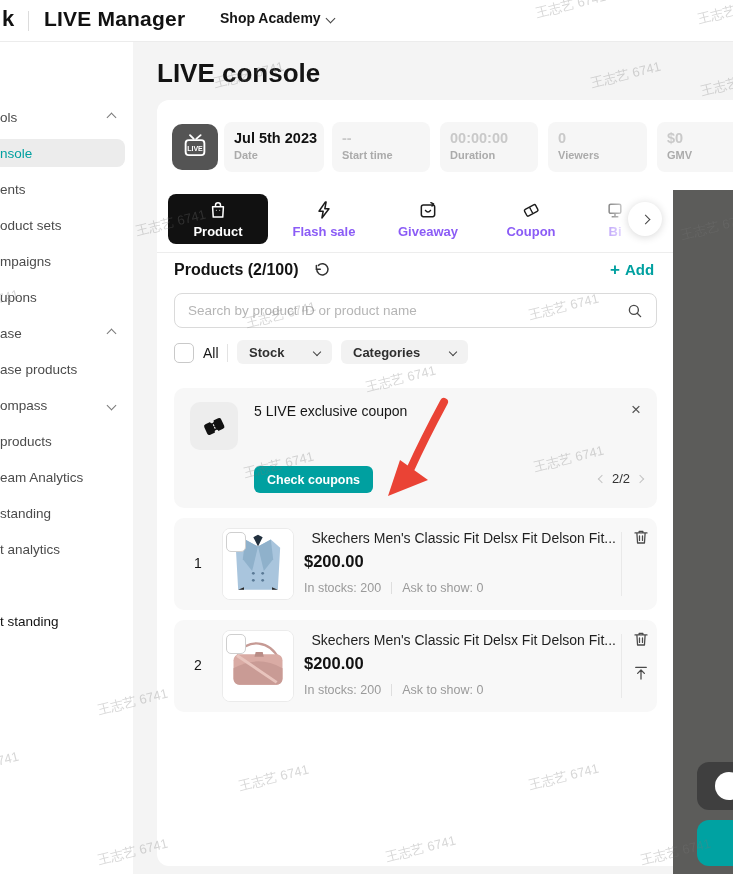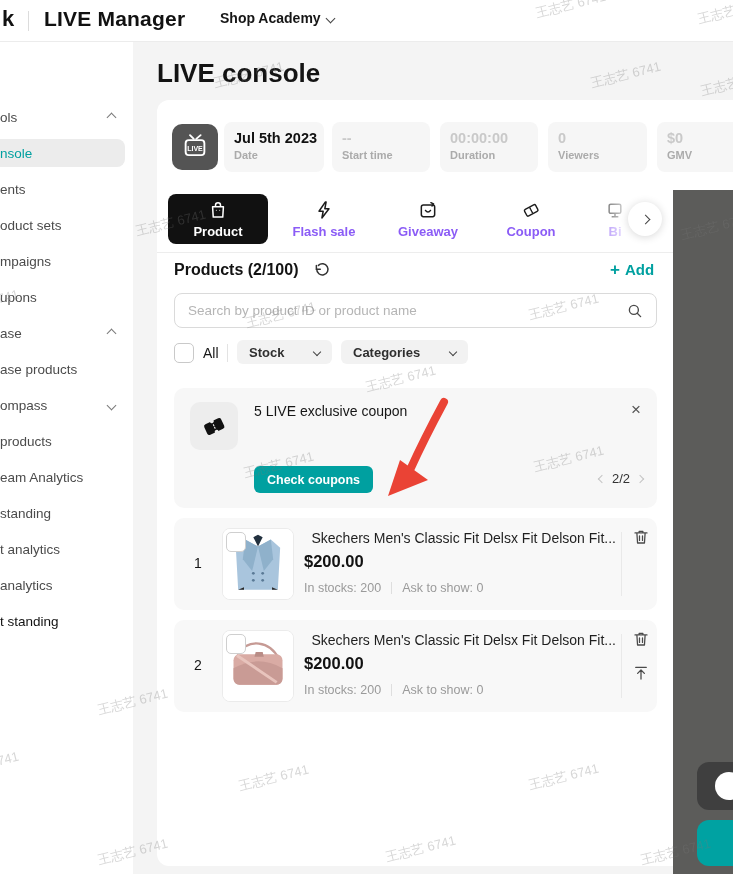--- a/index.html
+++ b/index.html
@@ -165,23 +165,20 @@
       <span class="lbl">products</span>
     </div>
   <div class="side-item" style="top:417px">
       <span class="lbl">eam Analytics</span>
     </div>
   <div class="side-item" style="top:453px">
       <span class="lbl">standing</span>
     </div>
   <div class="side-item" style="top:489px">
       <span class="lbl">t analytics</span>
-    </div>
-  <div class="side-item" style="top:525px">
-      <span class="lbl">analytics</span>
     </div>
   <div class="side-item empha" style="top:561px">
       <span class="lbl">t standing</span>
     </div>
 </div>
 
 <div class="page-title">LIVE console</div>
 <div class="panel"></div>
 
 <div class="stat-icon">

